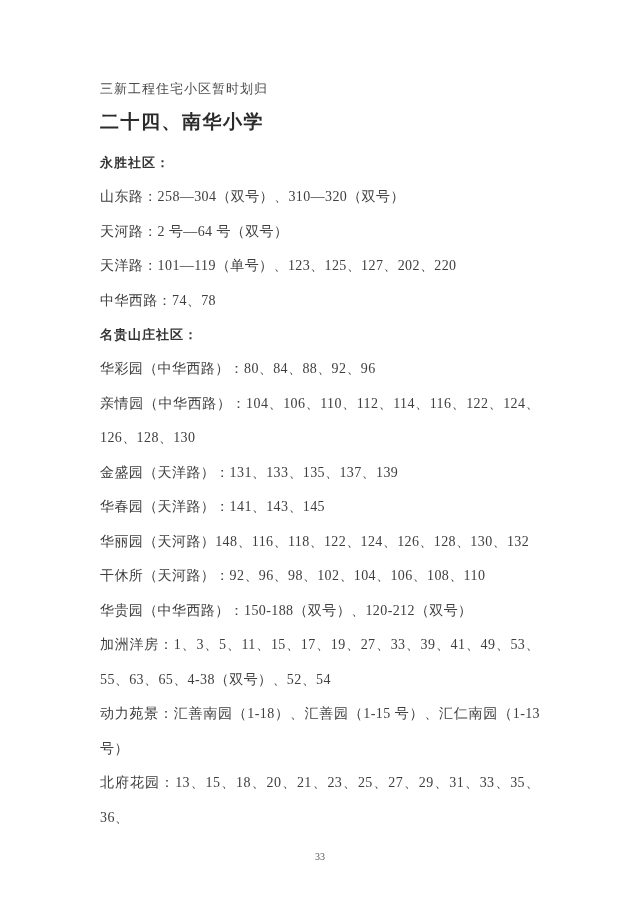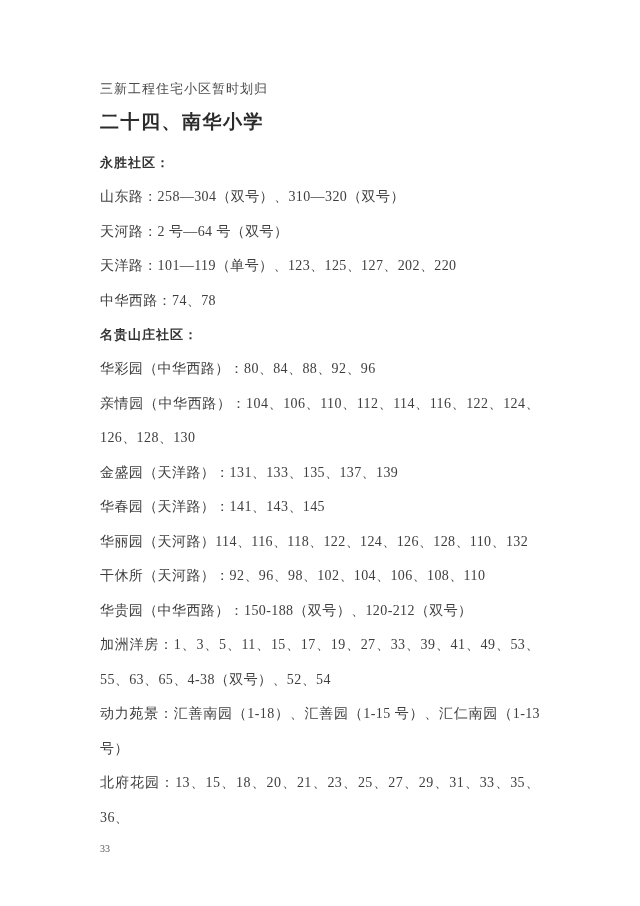--- a/index.html
+++ b/index.html
@@ -39,21 +39,22 @@
   }
   .entry{
     margin:0;
     font-size:14px;
     line-height:34.5px;
     color:#3e3e3e;
     text-align:justify;
     letter-spacing:0.4px;
   }
   .page-number{
-    margin-top:8px;
+    margin-top:16px;
+    text-align:center;
     font-size:10px;
     color:#555555;
   }
 </style>
 </head>
 <body>
 
 <div class="page">
 
   <p class="note">三新工程住宅小区暂时划归</p>
@@ -64,21 +65,21 @@
   <p class="entry">山东路：258—304（双号）、310—320（双号）</p>
   <p class="entry">天河路：2 号—64 号（双号）</p>
   <p class="entry">天洋路：101—119（单号）、123、125、127、202、220</p>
   <p class="entry">中华西路：74、78</p>
 
   <h2 class="sec-title">名贵山庄社区：</h2>
   <p class="entry">华彩园（中华西路）：80、84、88、92、96</p>
   <p class="entry">亲情园（中华西路）：104、106、110、112、114、116、122、124、126、128、130</p>
   <p class="entry">金盛园（天洋路）：131、133、135、137、139</p>
   <p class="entry">华春园（天洋路）：141、143、145</p>
-  <p class="entry">华丽园（天河路）114、116、118、122、124、126、128、110、132</p>
+  <p class="entry">华丽园（天河路）148、116、118、122、124、126、128、130、132</p>
   <p class="entry">干休所（天河路）：92、96、98、102、104、106、108、110</p>
   <p class="entry">华贵园（中华西路）：150-188（双号）、120-212（双号）</p>
   <p class="entry">加洲洋房：1、3、5、11、15、17、19、27、33、39、41、49、53、55、63、65、4-38（双号）、52、54</p>
   <p class="entry">动力苑景：汇善南园（1-18）、汇善园（1-15 号）、汇仁南园（1-13 号）</p>
   <p class="entry">北府花园：13、15、18、20、21、23、25、27、29、31、33、35、36、</p>
 
   <div class="page-number">33</div>
 
 </div>
 

